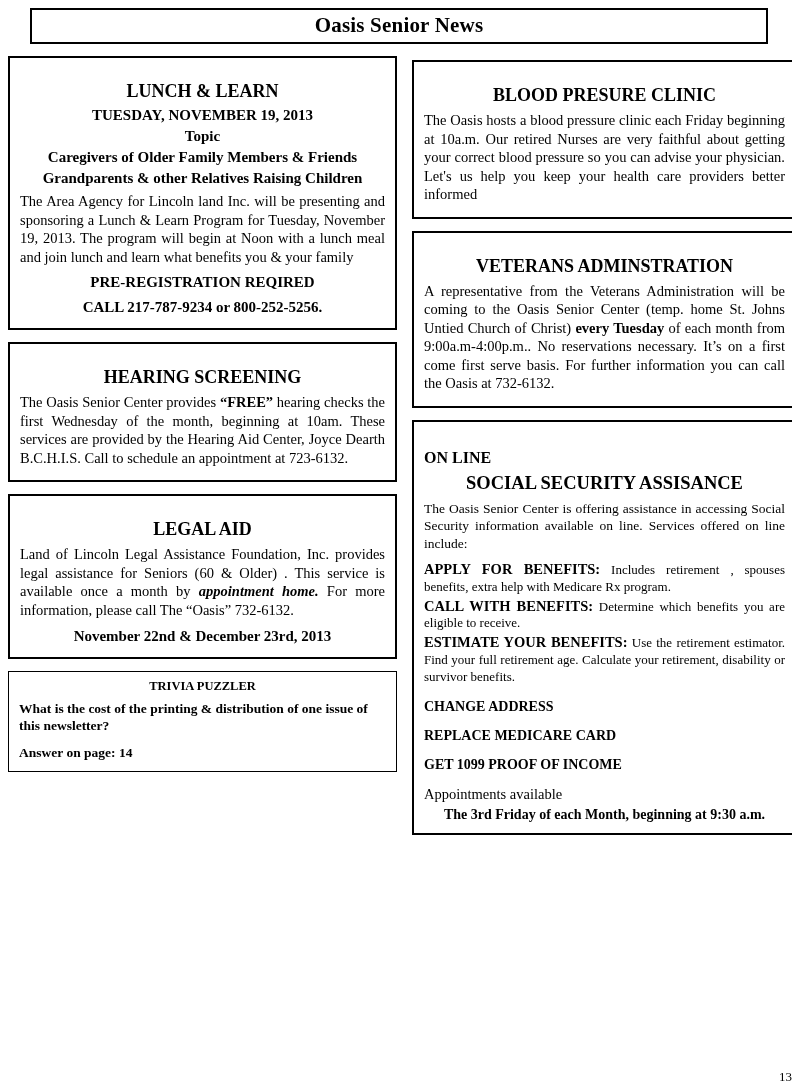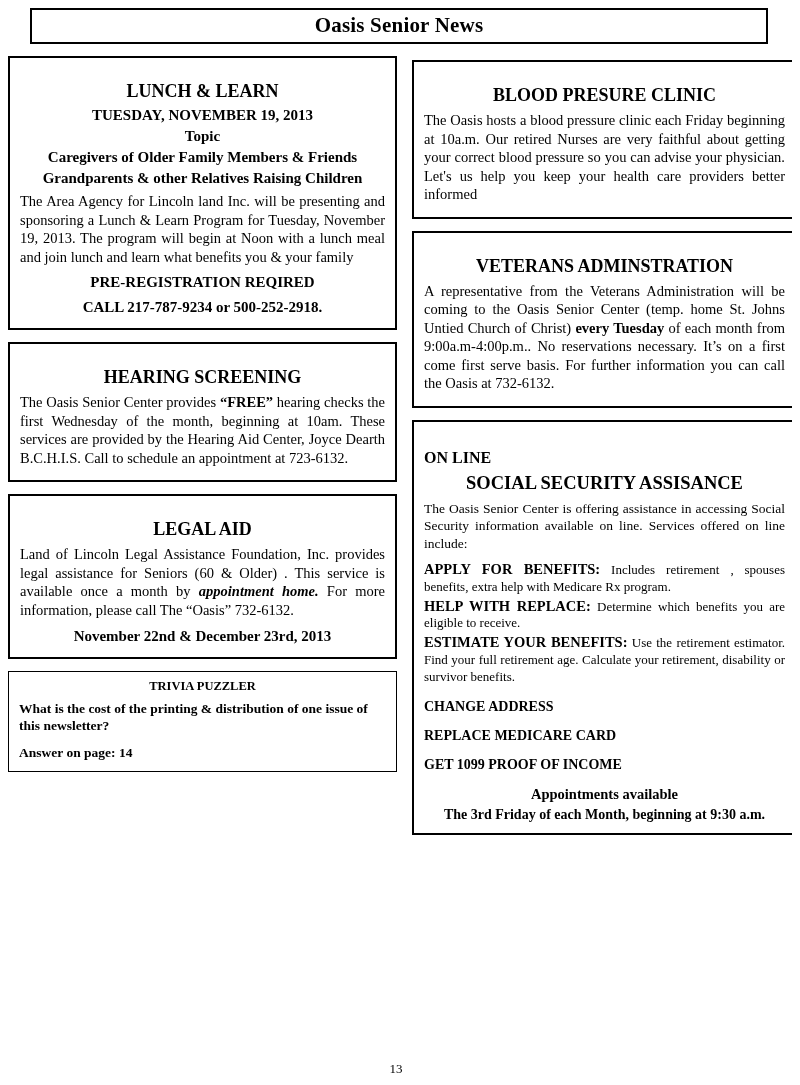--- a/index.html
+++ b/index.html
@@ -63,28 +63,28 @@
   .trivia-title { text-align: center; font-weight: bold; font-size: 12.5px; margin: 1px 0 6px; }
   .trivia-q  { font-weight: bold; font-size: 13.5px; line-height: 1.3; margin: 4px 0 10px; }
   .trivia-a  { font-weight: bold; font-size: 13.5px; margin: 4px 0 2px; }
 
   .ss-title-1 { text-align: left; font-weight: bold; font-size: 16px; margin: 6px 0 6px; }
   .ss-title-2 { text-align: center; font-weight: bold; font-size: 18.5px; margin: 0 0 6px; }
   .ss-intro   { font-size: 13.5px; line-height: 1.28; text-align: justify; margin: 4px 0 8px; }
   .ss-item    { font-size: 13px; line-height: 1.3; text-align: justify; margin: 1px 0; }
   .ss-item b  { font-size: 14.5px; }
   .ss-bold-line { font-weight: bold; font-size: 14px; margin: 13px 0; }
-  .ss-appt    { text-align: center; font-weight: bold; font-size: 14.5px; margin: 10px 0 2px; }
+  .ss-appt    { font-weight: normal; font-size: 14.5px; margin: 10px 0 2px; }
   .ss-appt-detail { text-align: center; font-weight: bold; font-size: 14px; margin: 4px 0 2px; }
 
   .page-number {
     position: absolute;
     left: 0; right: 0;
-    bottom: 8px;
-    text-align: center;
+    bottom: 0;
+    text-align: right;
     font-size: 13px;
   }
 </style>
 </head>
 <body>
 
 <div class="page">
 
   <div class="header-box">
     <div class="header-title">Oasis Senior News</div>
@@ -93,21 +93,21 @@
   <div class="col-left">
 
     <div class="box">
       <div class="section-title">LUNCH &amp; LEARN</div>
       <div class="sub-line">TUESDAY, NOVEMBER 19, 2013</div>
       <div class="sub-line">Topic</div>
       <div class="sub-line">Caregivers of Older Family Members &amp; Friends</div>
       <div class="sub-line">Grandparents &amp; other Relatives Raising Children</div>
       <p class="body-text">The Area Agency for Lincoln land Inc. will be presenting and sponsoring a Lunch &amp; Learn Program for Tuesday, November 19, 2013.  The program will begin at Noon with a lunch meal and join lunch and learn what benefits you &amp; your family</p>
       <div class="centered-bold">PRE-REGISTRATION REQIRED</div>
-      <div class="centered-bold">CALL 217-787-9234 or 500-252-2918.</div>
+      <div class="centered-bold">CALL 217-787-9234 or 800-252-5256.</div>
     </div>
 
     <div class="box">
       <div class="section-title">HEARING SCREENING</div>
       <p class="body-text"><span>The Oasis Senior Center provides </span><b>“FREE” </b><span>hearing checks the first Wednesday of the month, beginning at 10am. These services are provided by the Hearing Aid Center, Joyce Dearth B.C.H.I.S.  Call to  schedule an appointment at 723-6132.</span></p>
     </div>
 
     <div class="box">
       <div class="section-title">LEGAL AID</div>
       <p class="body-text"><span>Land of Lincoln Legal Assistance Foundation, Inc. provides legal assistance for Seniors (60 &amp; Older) . This service is available once a month by </span><b><i>appointment home.</i></b><span> For more information, please call The “Oasis” 732-6132.</span></p>
@@ -133,21 +133,21 @@
       <div class="section-title">VETERANS ADMINSTRATION</div>
       <p class="body-text"><span>A representative from the Veterans Administration will be  coming  to the  Oasis Senior Center (temp. home St. Johns Untied Church of Christ) </span><b>every Tuesday</b><span> of each month from 9:00a.m-4:00p.m..  No reservations necessary.  It’s on a first come first serve basis.  For further information you can call the Oasis at 732-6132.</span></p>
     </div>
 
     <div class="box">
       <div class="ss-title-1">ON LINE</div>
       <div class="ss-title-2">SOCIAL SECURITY ASSISANCE</div>
       <p class="ss-intro">The Oasis Senior Center is offering assistance in accessing Social Security information available on line.  Services offered on line include:</p>
 
       <p class="ss-item"><b>APPLY FOR BENEFITS:</b><span> Includes retirement , spouses benefits, extra help with Medicare Rx program.</span></p>
-      <p class="ss-item"><b>HELP WITH REPLACE:</b><span> Determine which benefits you are eligible to receive.</span></p>
+      <p class="ss-item"><b>CALL WITH BENEFITS:</b><span> Determine which benefits you are eligible to receive.</span></p>
       <p class="ss-item"><b>ESTIMATE YOUR BENEFITS:</b><span> Use the retirement estimator.  Find your full retirement age. Calculate your retirement, disability or survivor benefits.</span></p>
 
       <div class="ss-bold-line">CHANGE ADDRESS</div>
       <div class="ss-bold-line">REPLACE MEDICARE CARD</div>
       <div class="ss-bold-line">GET 1099 PROOF OF INCOME</div>
 
       <div class="ss-appt">Appointments available</div>
       <div class="ss-appt-detail">The 3rd Friday of each Month, beginning at 9:30 a.m.</div>
     </div>
 

